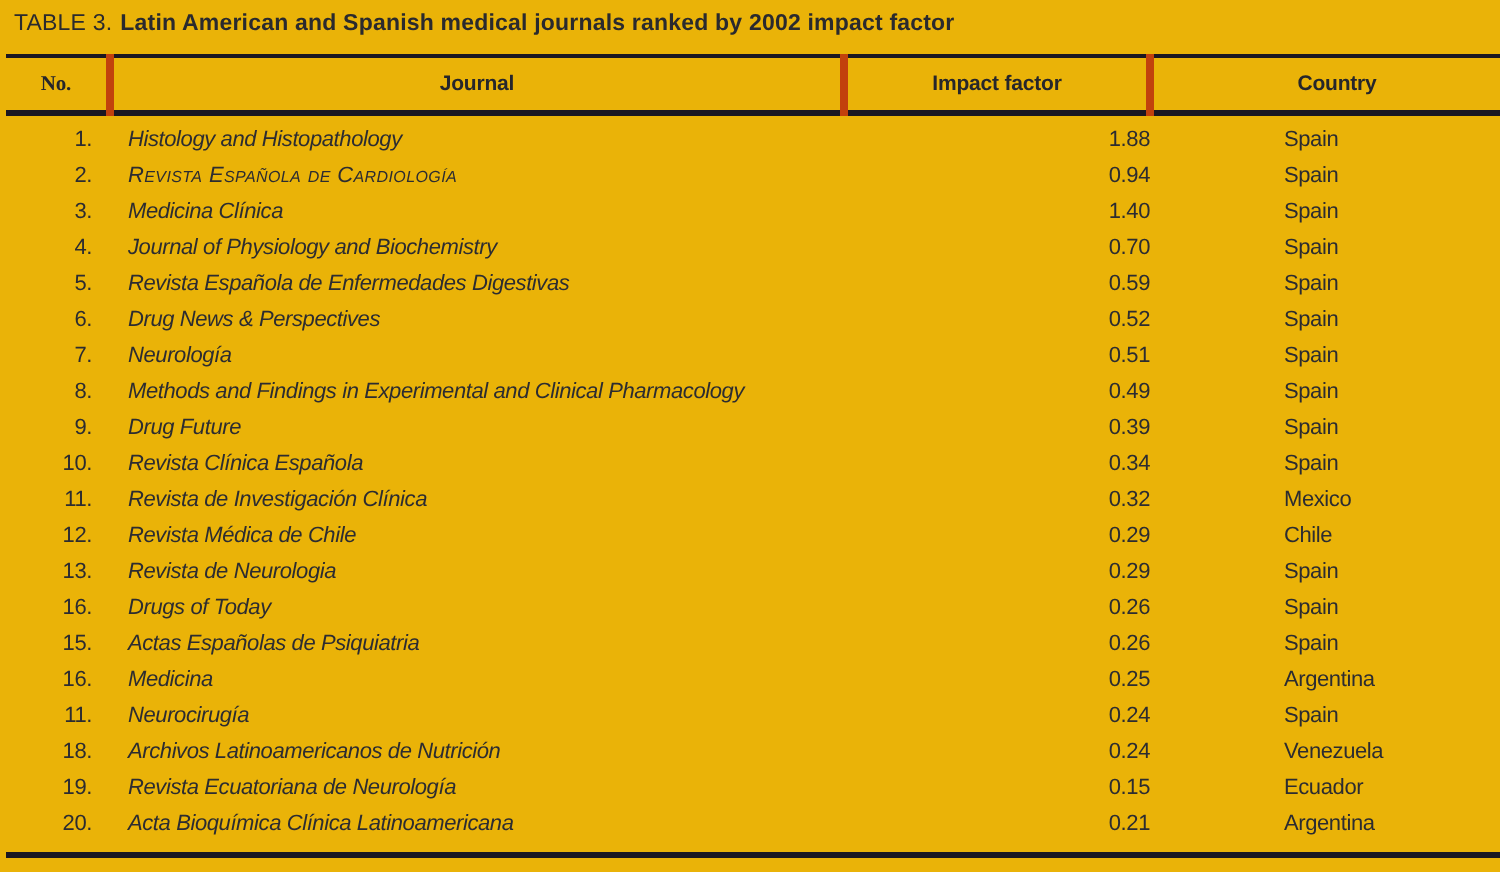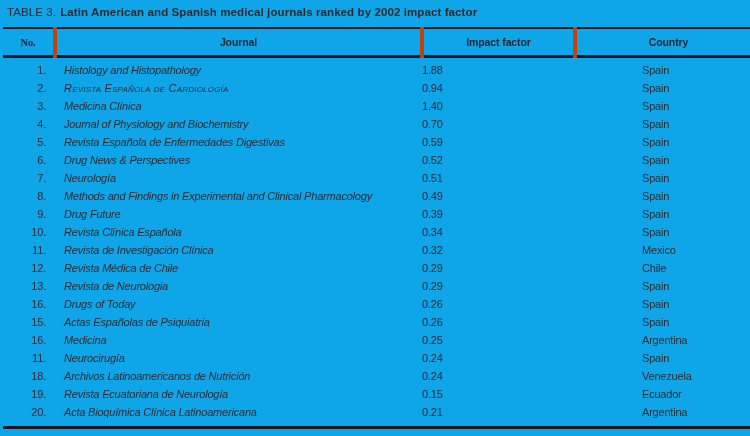--- a/index.html
+++ b/index.html
@@ -4,21 +4,21 @@
 <style>
   html, body {
     margin: 0;
     padding: 0;
     background: #ffffff;
   }
   .page {
     position: relative;
     width: 750px;
     height: 436px;
-    background: #0ea5e9;
+    background: #eab308;
     font-family: "Liberation Sans", sans-serif;
     color: #232327;
     overflow: hidden;
   }
   .caption {
     position: absolute;
     left: 7px;
     top: 6px;
     font-size: 11.5px;
     letter-spacing: 0.1px;
@@ -77,21 +77,21 @@
     font-style: italic;
     padding-left: 9px;
     white-space: nowrap;
     overflow: hidden;
   }
   td.cell-journal.smallcaps {
     font-variant: small-caps;
     letter-spacing: 0.2px;
   }
   td.cell-impact {
-    text-align: left;
+    text-align: right;
   }
   td.cell-country {
     padding-left: 67px;
   }
   tfoot td.spacer-cell {
     height: 5px;
     padding: 0;
   }
 </style>
 </head>

